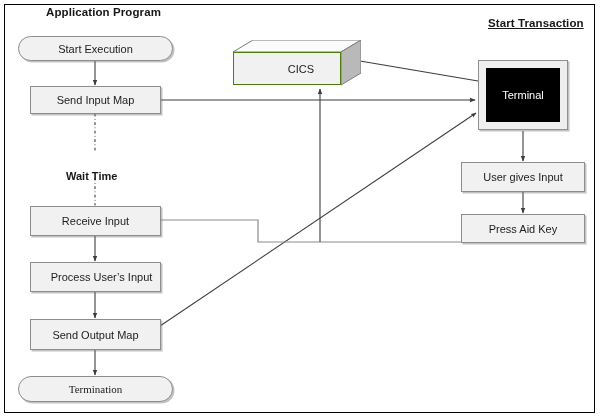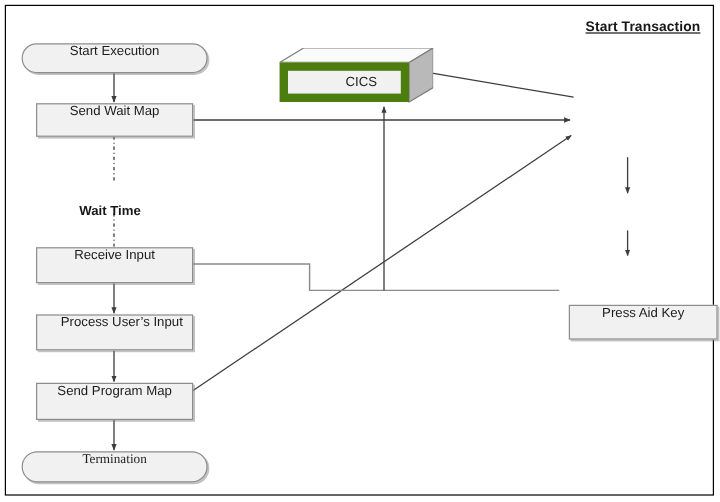--- a/index.html
+++ b/index.html
@@ -50,20 +50,21 @@
     color: #171717;
     white-space: nowrap;
     margin-top: 12px;
   }
   .node {
     position: absolute;
     box-sizing: border-box;
     background: #f1f1f1;
     border: 1px solid #8d8d8d;
     display: flex;
+    align-items: center;
     justify-content: center;
     font-size: 11px;
     color: #1c1c1c;
     text-align: center;
     box-shadow: 1.5px 1.5px 0 rgba(120,120,120,0.45);
   }
   .terminator {
     border-radius: 999px;
   }
   
@@ -75,21 +76,21 @@
     height: 46px;
   }
   .cics-face {
     position: absolute;
     left: 0;
     top: 12px;
     width: 108px;
     height: 33px;
     box-sizing: border-box;
     background: #f1f1f1;
-    border: 7px solid #4d7c0f;
+    border: 1px solid #4d7c0f;
     display: flex;
     align-items: center;
     justify-content: center;
     font-size: 11px;
     color: #1c1c1c;
     padding-left: 28px;
   }
   .cics-top {
     position: absolute;
     left: 0;
@@ -122,20 +123,21 @@
     font-size: 11px;
   }
 </style>
 </head>
 <body>
 
 <div id="canvas">
 
   <div id="frame"></div>
 
+  <div class="section-title" style="left:46px; top:6px;">Application Program</div>
 
   <div class="section-title" style="left:488px; top:17px;text-decoration:underline;">Start Transaction</div>
 
   <svg id="wires" viewBox="0 0 600 418" xmlns="http://www.w3.org/2000/svg">
     <defs>
       <marker id="arrow" viewBox="0 0 10 10" refX="9" refY="5" markerWidth="5" markerHeight="5" orient="auto-start-reverse">
         <path d="M 0 1 L 10 5 L 0 9 z" fill="#3d3d3d"></path>
       </marker>
     </defs>
 
@@ -163,52 +165,60 @@
     <polyline points="466,242 258,242 258,220 151,220" fill="none" stroke="#8b8b8b" stroke-width="1.2" marker-end="url(#arrow)"></polyline>
 
     <line x1="320" y1="242" x2="320" y2="89" stroke="#3d3d3d" stroke-width="1.1" marker-end="url(#arrow)"></line>
   </svg>
 
   <div class="node terminator" style="left:18px; top:36px; width:155px; height:25px;">
     <span>Start Execution</span>
   </div>
 
   <div class="node" style="left:30px; top:86px; width:131px; height:28px;">
-    <span>Send Wait Map</span>
+    <span>Send Input Map</span>
   </div>
 
   <div class="wait-label" style="left:66px; top:158px;">Wait Time</div>
 
   <div class="node" style="left:30px; top:206px; width:131px; height:30px;">
     <span>Receive Input</span>
   </div>
 
   <div class="node" style="left:30px; top:262px; width:131px; height:30px;padding-left:12px;">
     <span>Process User’s Input</span>
   </div>
 
   <div class="node" style="left:30px; top:319px; width:131px; height:31px;">
-    <span>Send Program Map</span>
+    <span>Send Output Map</span>
   </div>
 
   <div class="node terminator" style="left:18px; top:376px; width:155px; height:26px;font-family:Liberation Serif, serif;">
     <span>Termination</span>
   </div>
 
   <div class="cics-wrap">
     <svg class="cics-top" viewBox="0 0 128 46" xmlns="http://www.w3.org/2000/svg">
 
       <polygon points="0,12 20,0 128,0 108,12" fill="#fbfbfb" stroke="#7d7d7d" stroke-width="1"></polygon>
 
       <polygon points="108,12 128,0 128,33 108,45" fill="#b9b9b9" stroke="#7d7d7d" stroke-width="1"></polygon>
     </svg>
     <div class="cics-face">
       <span>CICS</span>
     </div>
   </div>
 
-
-
-  <div class="node" style="left:474px; top:214px; width:124px; height:29px;margin-top:40px;">
+  <div class="monitor">
+    <div class="monitor-screen">
+      <span>Terminal</span>
+    </div>
+  </div>
+
+  <div class="node" style="left:461px; top:162px; width:124px; height:30px;">
+    <span>User gives Input</span>
+  </div>
+
+  <div class="node" style="left:461px; top:214px; width:124px; height:29px;">
     <span>Press Aid Key</span>
   </div>
 
 </div>
 
 </body></html>

